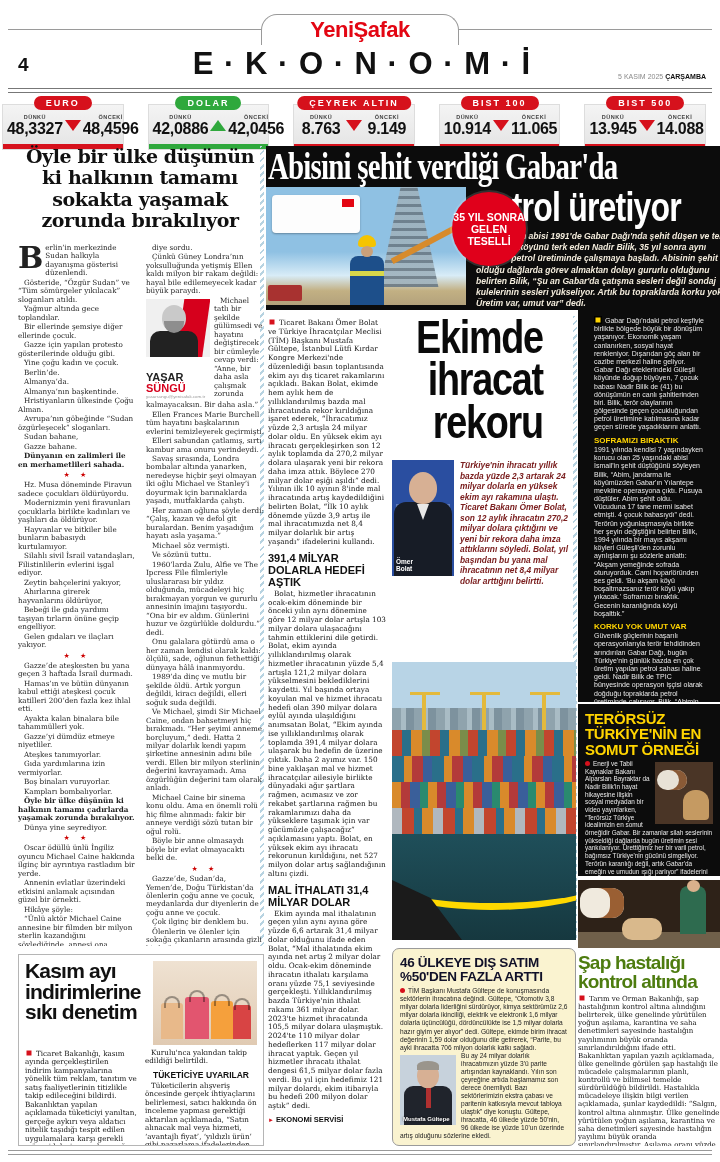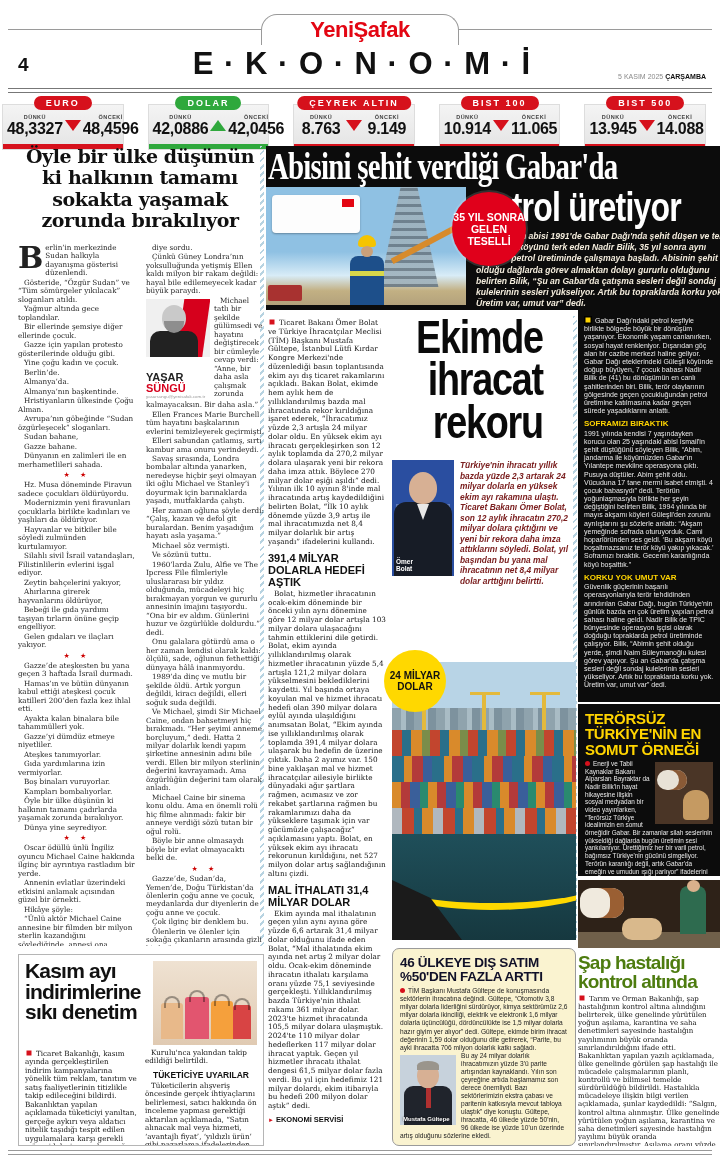--- a/index.html
+++ b/index.html
@@ -34,21 +34,21 @@
   .arr[data-dir="up"]{border-left:8px solid transparent;border-right:8px solid transparent;border-bottom:11px solid #2fa83c;}
   .ticker .bar{position:absolute;bottom:0;left:0;right:0;height:5px;}
   
   .vsep{position:absolute;width:4px;background:repeating-linear-gradient(135deg,#b7d3e1 0 2px,transparent 2px 5px);}
   
   .colm-head{position:absolute;left:18px;top:146px;width:244px;font-family:"DejaVu Serif",serif;
              font-weight:bold;font-size:19px;line-height:1.12;text-align:center;letter-spacing:-.4px;}
   .colm-cols{position:absolute;left:18px;top:244px;width:246px;height:702px;display:flex;gap:10px;overflow:hidden;}
   .ccol{width:118px;font-family:"DejaVu Serif",serif;font-size:7.2px;line-height:1.18;color:#222;}
   .fp{margin:0 0 1px;text-indent:6px;}
-  .fp.b{font-weight:normal;text-indent:6px;}
+  .fp.b{font-weight:bold;text-indent:6px;}
   .fp.stars{color:#c00;text-align:center;letter-spacing:4px;font-size:7px;text-indent:0;margin:2px 0;}
   .fp.dropcap{text-indent:0;}
   .fp.dropcap::first-letter{font-size:30px;float:left;line-height:.8;padding:2px 2px 0 0;font-weight:bold;}
   .author-card{float:left;width:64px;margin:2px 4px 2px 0;}
   .aphoto{position:relative;width:64px;height:58px;background:#f0f0f0;overflow:hidden;}
   .aphoto .red{position:absolute;right:4px;top:-4px;width:26px;height:70px;background:#d6001c;transform:skewX(-8deg);}
   .aphoto .head{position:absolute;left:16px;top:6px;width:24px;height:26px;border-radius:50% 50% 46% 46%;background:#c9c9c9;}
   .aphoto .beard{position:absolute;left:18px;top:22px;width:20px;height:12px;border-radius:0 0 10px 10px;background:#8e8e8e;}
   .aphoto .body{position:absolute;left:4px;top:32px;width:48px;height:26px;border-radius:10px 10px 0 0;background:#222;}
   .aname{font-family:"Liberation Sans",sans-serif;font-weight:900;font-size:11px;line-height:1;margin-top:15px;}
@@ -134,21 +134,21 @@
   .gbox .txt{font-size:6.6px;line-height:1.22;color:#222;}
   .gbox .txt.first::before{content:"";display:inline-block;width:5px;height:5px;border-radius:50%;background:#d6111c;margin-right:3px;}
   .gulphoto{float:left;width:56px;height:70px;position:relative;background:#c7d2dc;margin:3px 5px 0 0;overflow:hidden;}
   .gulphoto .head{position:absolute;left:17px;top:8px;width:22px;height:25px;border-radius:50% 50% 46% 46%;background:#d7b094;}
   .gulphoto .hair{position:absolute;left:17px;top:6px;width:22px;height:9px;border-radius:50% 50% 0 0;background:#9a958c;}
   .gulphoto .suit{position:absolute;left:4px;top:31px;width:48px;height:39px;border-radius:9px 9px 0 0;background:#20242c;}
   .gulphoto .tie{position:absolute;left:26px;top:33px;width:5px;height:20px;background:#b03030;}
   .gulphoto .cap{position:absolute;left:3px;bottom:2px;color:#fff;font-weight:bold;font-size:6px;line-height:1.05;text-shadow:0 0 2px #000;}
   
   .rblack{position:absolute;left:578px;top:310px;width:142px;height:392px;background:#0c0c0c;color:#e9e9e9;
-          padding:6px 6px;box-sizing:border-box;overflow:hidden;font-size:7px;line-height:1.17;}
+          padding:6px 16px;box-sizing:border-box;overflow:hidden;font-size:7px;line-height:1.17;}
   .rblack .fp{margin:0 0 2px;text-indent:0;}
   .rblack .fp.ysub{color:#ffd400;font-weight:bold;font-size:8px;margin:4px 0 1px;}
   .tbox{position:absolute;left:578px;top:704px;width:142px;height:172px;background:#0c0c0c;color:#e9e9e9;
         padding:7px;box-sizing:border-box;overflow:hidden;}
   .tbox h3{margin:0 0 3px;color:#ffd400;font-weight:900;font-size:15px;line-height:1.02;letter-spacing:-.3px;}
   .tbox .txt{font-size:6.4px;line-height:1.2;}
   .tbox .txt::before{content:"";display:inline-block;width:5px;height:5px;border-radius:50%;background:#d6111c;margin-right:3px;}
   .tphoto{float:right;width:58px;height:62px;margin:2px 0 0 4px;position:relative;background:#4a3526;overflow:hidden;}
   .tphoto .cow{position:absolute;left:2px;top:8px;width:30px;height:20px;border-radius:10px;background:#e8e2d6;box-shadow:inset -8px 0 0 #8a5a36;}
   .tphoto .dog{position:absolute;right:4px;bottom:4px;width:26px;height:30px;border-radius:12px 12px 4px 4px;background:#c59a62;}
@@ -278,21 +278,21 @@
         <p class="fp">Almanya’da.</p>
         <p class="fp">Almanya’nın başkentinde.</p>
         <p class="fp">Hristiyanların ülkesinde Çoğu Alman.</p>
         <p class="fp">Avrupa’nın göbeğinde “Sudan özgürleşecek” sloganları.</p>
         <p class="fp">Sudan bahane,</p>
         <p class="fp">Gazze bahane.</p>
         <p class="fp b">Dünyanın en zalimleri ile en merhametlileri sahada.</p>
         <p class="fp stars">★ ★</p>
         <p class="fp">Hz. Musa döneminde Firavun sadece çocukları öldürüyordu.</p>
         <p class="fp">Modernizmin yeni firavunları çocuklarla birlikte kadınları ve yaşlıları da öldürüyor.</p>
-        <p class="fp">Hayvanlar ve bitkiler bile söyledi zulmünden kurtulamıyor.</p>
+        <p class="fp">Hayvanlar ve bitkiler bile bunların babasıydı kurtulamıyor.</p>
         <p class="fp">Silahlı sivil İsrail vatandaşları, Filistinlilerin evlerini işgal ediyor.</p>
         <p class="fp">Zeytin bahçelerini yakıyor,</p>
         <p class="fp">Ahırlarına girerek hayvanlarını öldürüyor,</p>
         <p class="fp">Bebeği ile gıda yardımı taşıyan tırların önüne geçip engelliyor.</p>
         <p class="fp">Gelen gıdaları ve ilaçları yakıyor.</p>
         <p class="fp stars">★ ★</p>
         <p class="fp">Gazze’de ateşkesten bu yana geçen 3 haftada İsrail durmadı.</p>
         <p class="fp">Hamas’ın ve bütün dünyanın kabul ettiği ateşkesi çocuk katilleri 200’den fazla kez ihlal etti.</p>
         <p class="fp">Ayakta kalan binalara bile tahammülleri yok.</p>
         <p class="fp">Gazze’yi dümdüz etmeye niyetliler.</p>
@@ -425,21 +425,20 @@
         <div class="crane" style="left:90px;"></div>
         <div class="crane" style="left:150px;"></div>
       <div class="cstack cs1"></div>
         <div class="cstack cs2"></div>
         <div class="cstack cs3"></div>
         <div class="cstack cs4"></div>
       <div class="water"></div>
         <div class="boom"></div>
         <div class="hull"></div>
     </div>
-    <div class="badge24">24 MİLYAR DOLAR</div>
   </div>
 
   <div class="gbox">
     <h3>46 ÜLKEYE DIŞ SATIM %50'DEN FAZLA ARTTI</h3>
     <div class="txt first">TİM Başkanı Mustafa Gültepe de konuşmasında sektörlerin ihracatına değindi. Gültepe, “Otomotiv 3,8 milyar dolarla liderliğini sürdürüyor, kimya sektörümüz 2,6 milyar dolarla ikinciliği, elektrik ve elektronik 1,6 milyar dolarla üçüncülüğü, dördüncülükte ise 1,5 milyar dolarla hazır giyim yer alıyor” dedi. Gültepe, ekimde birim ihracat değerinin 1,59 dolar olduğunu dile getirerek, “Parite, bu ayki ihracatta 706 milyon dolarlık katkı sağladı.</div>
     <div>
       <div class="gulphoto">
         <div class="suit"></div>
           <div class="tie"></div>
           <div class="head"></div>

